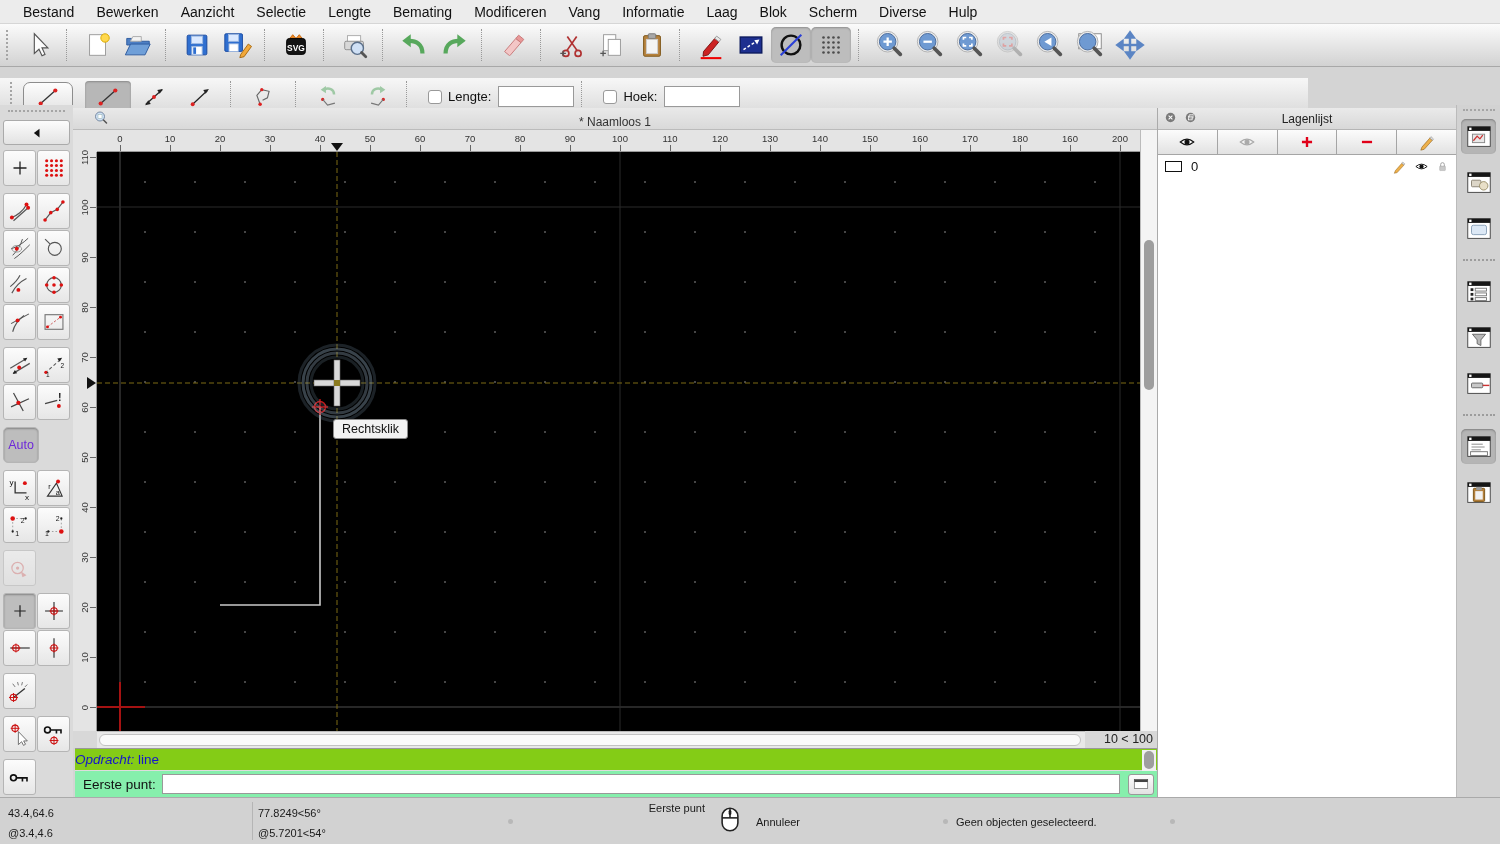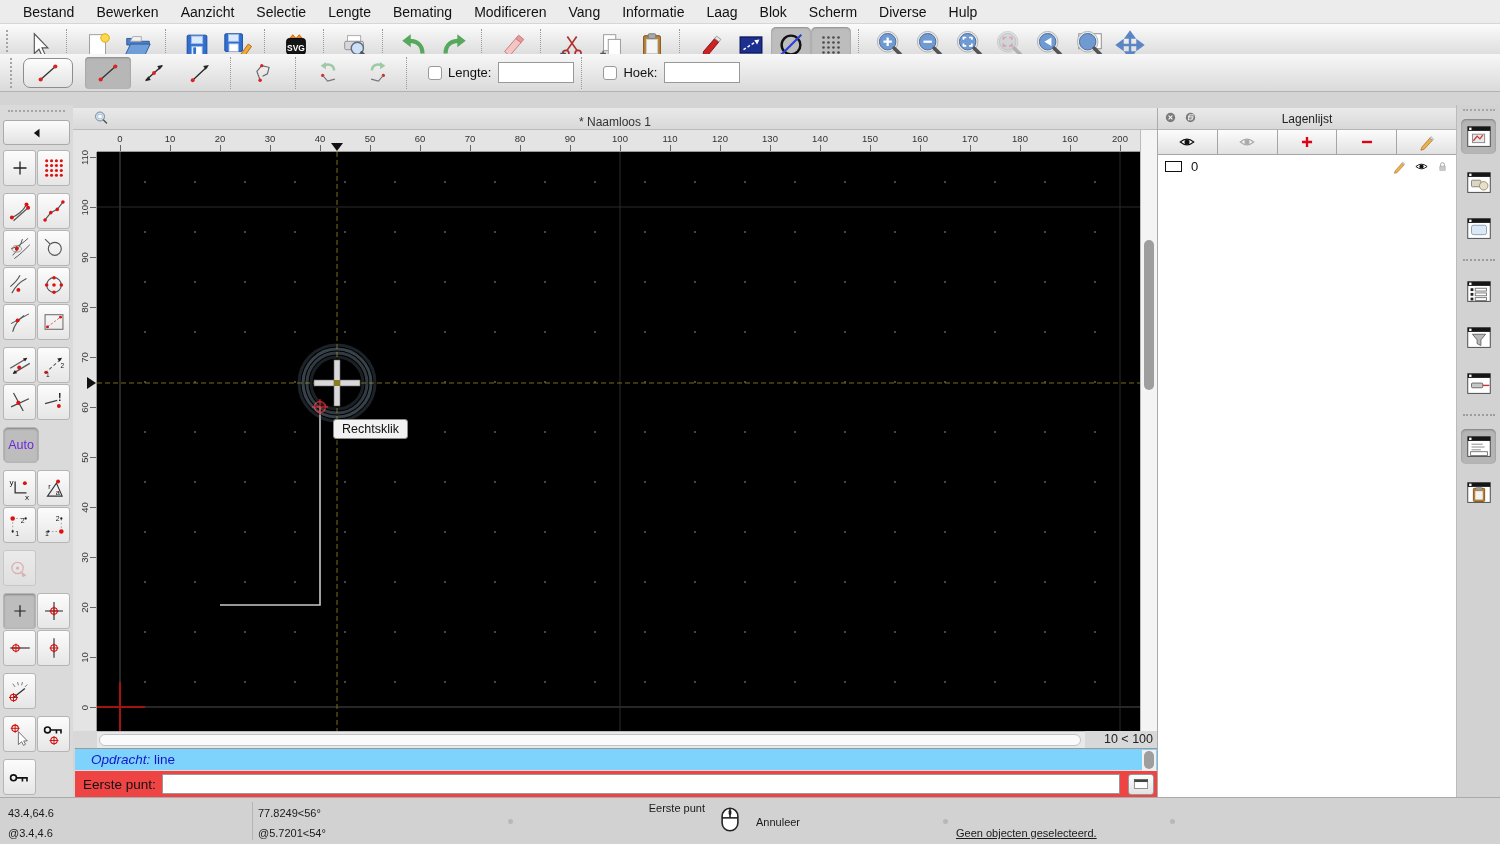--- a/index.html
+++ b/index.html
@@ -6,21 +6,21 @@
 html,body{width:1500px;height:844px;overflow:hidden;}
 body{font-family:"Liberation Sans",sans-serif;background:#d4d4d4;font-size:13px;color:#111;}
 #app{position:relative;width:1500px;height:844px;background:#d4d4d4;}
 
 
 .menubar{position:absolute;left:0;top:0;width:1500px;height:24px;background:#ececec;display:flex;align-items:center;padding-left:12px;font-size:14px;border-bottom:1px solid #d6d6d6;}
 .menu-item{padding:0 11px;white-space:nowrap;}
 
 
 .toolbar-main{position:absolute;left:0;top:24px;width:1500px;height:43px;background:linear-gradient(#fbfbfb,#d2d2d2);border-bottom:1px solid #a8a8a8;display:flex;align-items:center;padding-left:4px;}
-.toolbar-line{position:absolute;left:0;top:54px;width:1500px;height:38px;background:linear-gradient(#f7f7f7,#dadada);border-bottom:1px solid #b2b2b2;display:flex;align-items:center;padding-left:8px;font-size:13px;}
+.toolbar-line{position:absolute;left:0;top:78px;width:1308px;height:38px;background:linear-gradient(#f7f7f7,#dadada);border-bottom:1px solid #b2b2b2;display:flex;align-items:center;padding-left:8px;font-size:13px;}
 .thandle{width:7px;height:30px;border-left:2px dotted #a5a5a5;margin:0 6px 0 2px;}
 .tbtn{width:40px;height:36px;display:flex;align-items:center;justify-content:center;border-radius:5px;flex:none;}
 .tbtn.pressed{background:#bdbdbd;box-shadow:inset 0 1px 2px rgba(0,0,0,.25);}
 .tbtn.disabled{opacity:.55;}
 .tsep{width:8px;height:32px;border-left:1px dotted #999;margin:0 4px 0 7px;flex:none;}
 .icon{display:inline-flex;align-items:center;justify-content:center;}
 .current-tool{width:50px;height:30px;border:1px solid #8d8d8d;border-radius:7px;background:linear-gradient(#fdfdfd,#e3e3e3);display:flex;align-items:center;justify-content:center;margin-right:12px;flex:none;}
 .ltbtn{width:46px;height:32px;display:flex;align-items:center;justify-content:center;border-radius:4px;flex:none;}
 .ltbtn.pressed{background:#b7b7b7;box-shadow:inset 0 1px 2px rgba(0,0,0,.25);}
 .check{width:14px;height:14px;background:#fff;border:1px solid #999;border-radius:3px;margin:0 6px 0 10px;flex:none;}
@@ -57,25 +57,25 @@
   background-size:50px 50px;background-position:23px 5px;}
 .canvas svg{position:absolute;left:0;top:0;}
 .tooltip{position:absolute;left:236px;top:267px;background:#f2f2f2;border:1px solid #8a8a8a;border-radius:3px;padding:2px 8px;font-size:12.5px;color:#111;box-shadow:0 2px 4px rgba(0,0,0,.5);white-space:nowrap;}
 .vscroll{position:absolute;left:1067px;top:22px;width:17px;height:601px;background:#f4f4f4;border-left:1px solid #bbb;}
 .vthumb{position:absolute;left:3px;top:110px;width:10px;height:150px;background:#9e9e9e;border-radius:6px;}
 .hscroll{position:absolute;left:24px;top:623px;width:988px;height:17px;background:#e8e8e8;border-top:1px solid #bbb;}
 .hthumb{position:absolute;left:2px;top:2px;width:982px;height:12px;background:#fafafa;border:1px solid #c2c2c2;border-radius:6px;}
 .grid-status{position:absolute;left:1012px;top:624px;width:70px;height:16px;font-size:12.5px;color:#222;text-align:right;padding-right:2px;}
 
 
-.cmd-history{position:absolute;left:75px;top:748px;width:1082px;height:23px;background:#7dd3fc;border-top:1px solid #999;border-bottom:1px solid #ddd;line-height:21px;padding-left:16px;font-size:13.5px;color:#1515cc;}
+.cmd-history{position:absolute;left:75px;top:748px;width:1082px;height:23px;background:#84cc16;border-top:1px solid #999;border-bottom:1px solid #ddd;line-height:21px;padding-left:0;font-size:13.5px;color:#1515cc;}
 .cmd-label{font-style:italic;}
 .mini-scroll{position:absolute;right:1px;top:1px;width:14px;height:21px;background:#f0f0f0;}
 .mini-thumb{position:absolute;left:2px;top:1px;width:10px;height:18px;background:#9e9e9e;border-radius:5px;}
-.cmd-prompt{position:absolute;left:75px;top:771px;width:1082px;height:26px;background:#ef4444;display:flex;align-items:center;padding-left:8px;font-size:13.5px;}
+.cmd-prompt{position:absolute;left:75px;top:771px;width:1082px;height:26px;background:#86efac;display:flex;align-items:center;padding-left:8px;font-size:13.5px;}
 .prompt-label{margin-right:6px;white-space:nowrap;}
 .cmd-input{flex:1;height:20px;border:1px solid #999;background:#fff;margin-right:8px;font-family:"Liberation Sans",sans-serif;font-size:13px;padding:0 4px;}
 .cmd-btn{width:26px;height:21px;border:1px solid #999;background:linear-gradient(#fdfdfd,#e2e2e2);border-radius:3px;display:flex;align-items:center;justify-content:center;margin-right:3px;}
 
 
 .layer-panel{position:absolute;left:1157px;top:108px;width:299px;height:689px;background:#fff;border-left:1px solid #aaa;}
 .lp-header{position:relative;height:22px;background:linear-gradient(#eaeaea,#d8d8d8);border-bottom:1px solid #b5b5b5;display:flex;align-items:center;justify-content:center;font-size:12px;color:#222;}
 .lp-close{position:absolute;left:5px;top:2px;}
 .lp-float{position:absolute;left:25px;top:2px;}
 .lp-toolbar{display:flex;height:25px;border-bottom:1px solid #a5a5a5;}
@@ -1130,17 +1130,17 @@
           <g fill="#fff" stroke="#222" stroke-width="1.4">
             <path d="M9 13.5 a7 7 0 0 1 14 0 v6 a7 7 0 0 1 -14 0 z"></path>
             <line x1="9" y1="15" x2="23" y2="15"></line>
             <line x1="16" y1="6.5" x2="16" y2="15"></line>
           </g>
           <rect x="14.8" y="8" width="2.4" height="4.5" rx="1.2" fill="#222"></rect>
         </svg>
       </span>
     <span class="sb-item" style="left:756px;top:18px;">Annuleer</span>
     <div class="sdot" style="left:943px;"></div>
-    <span class="sb-item" style="left:956px;top:29px;text-decoration:underline;">Geen objecten geselecteerd.</span>
+    <span class="sb-item" style="left:956px;top:18px;">Geen objecten geselecteerd.</span>
     <div class="sdot" style="left:1170px;"></div>
   </div>
 
 </div>
 
 </body></html>

